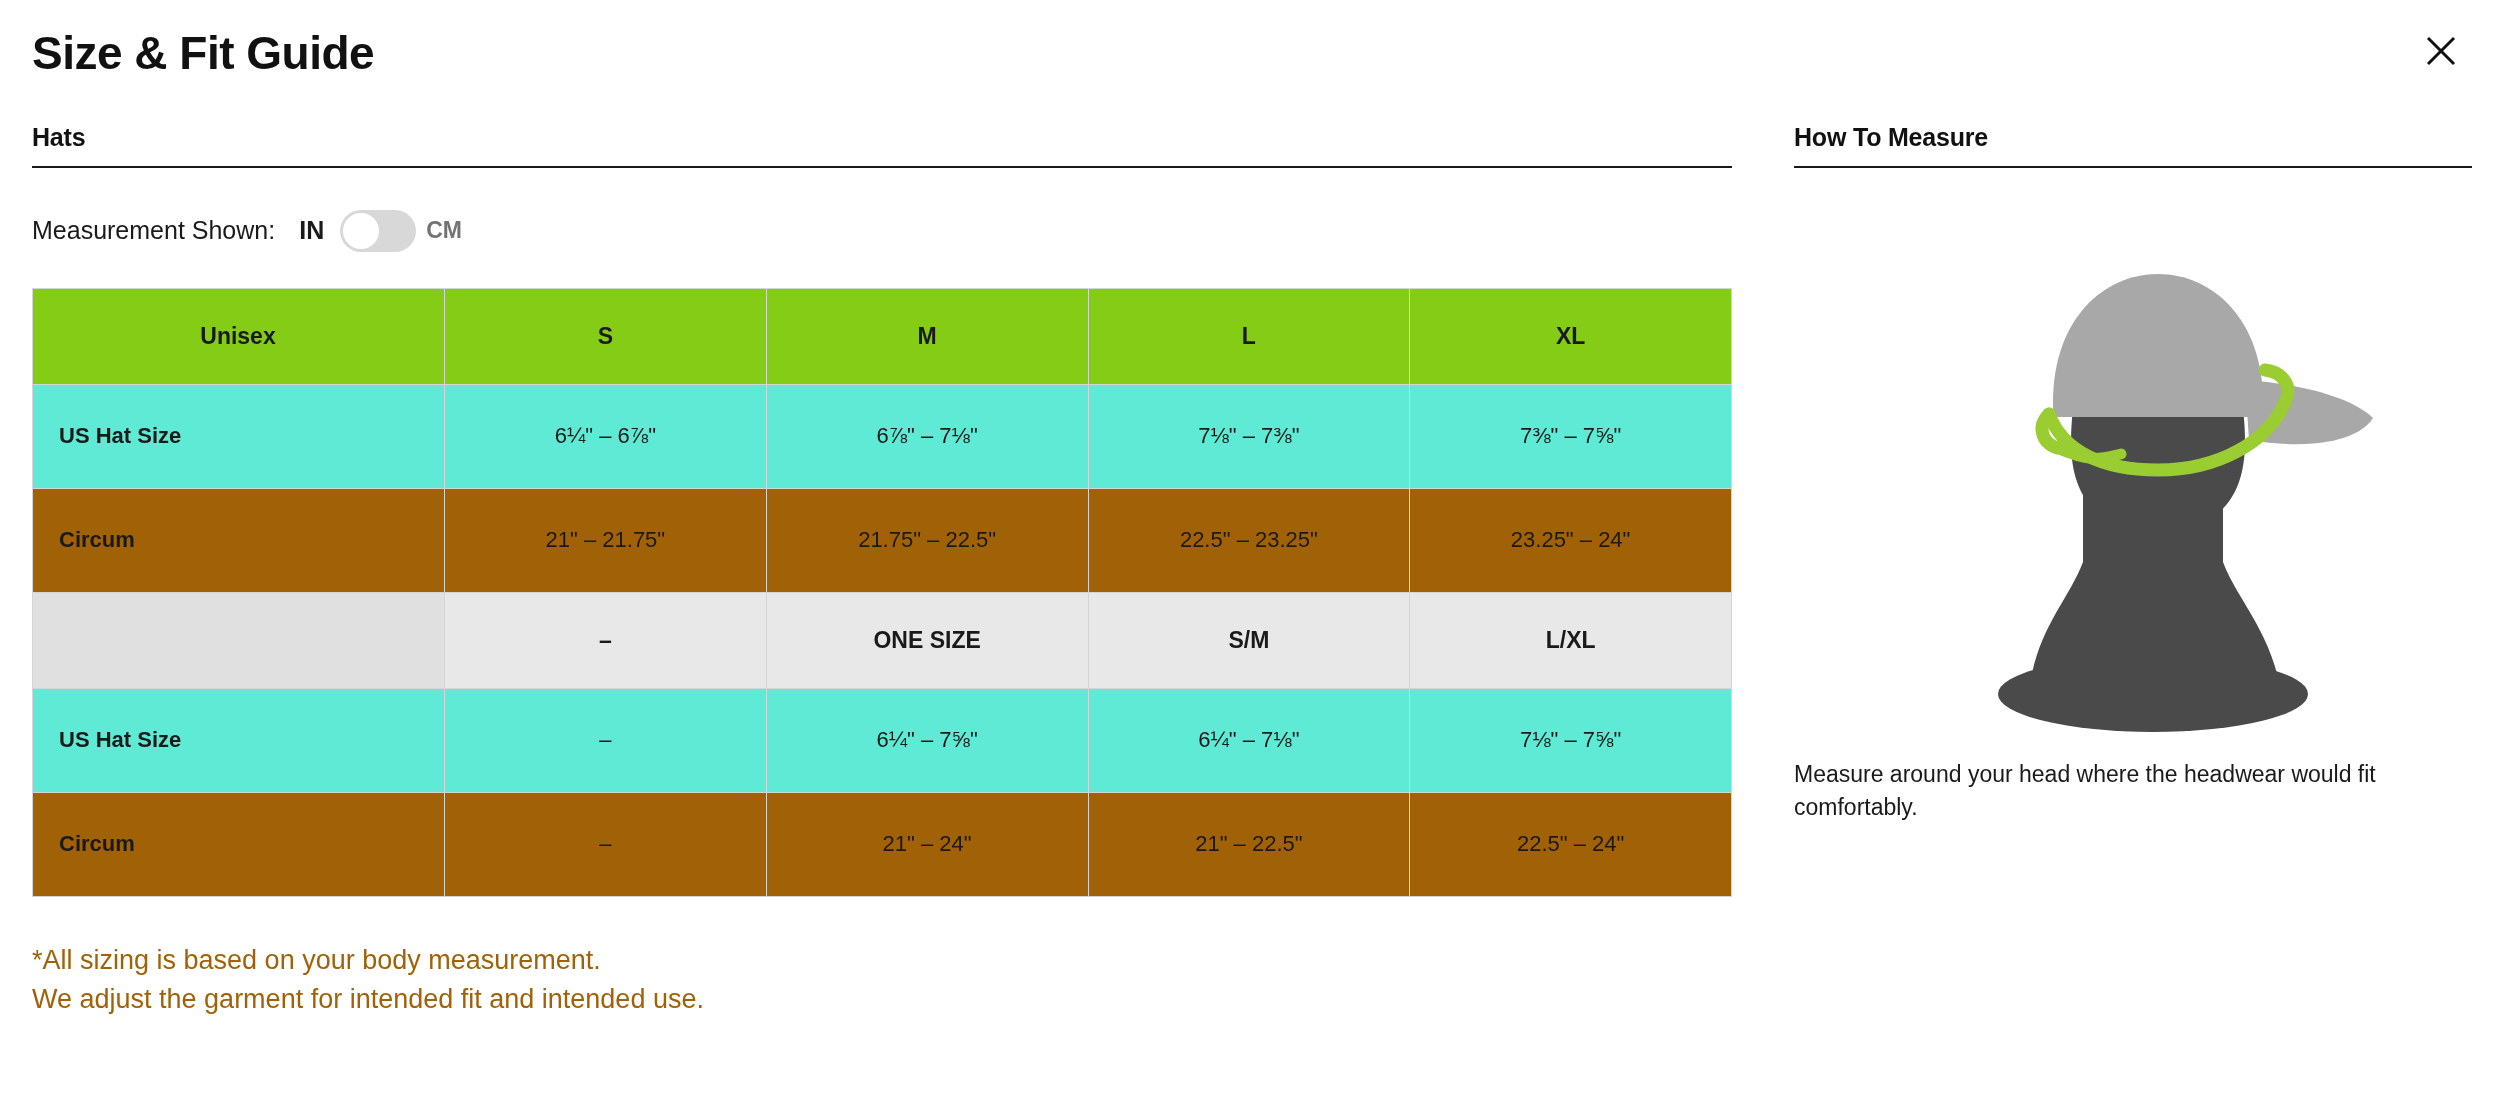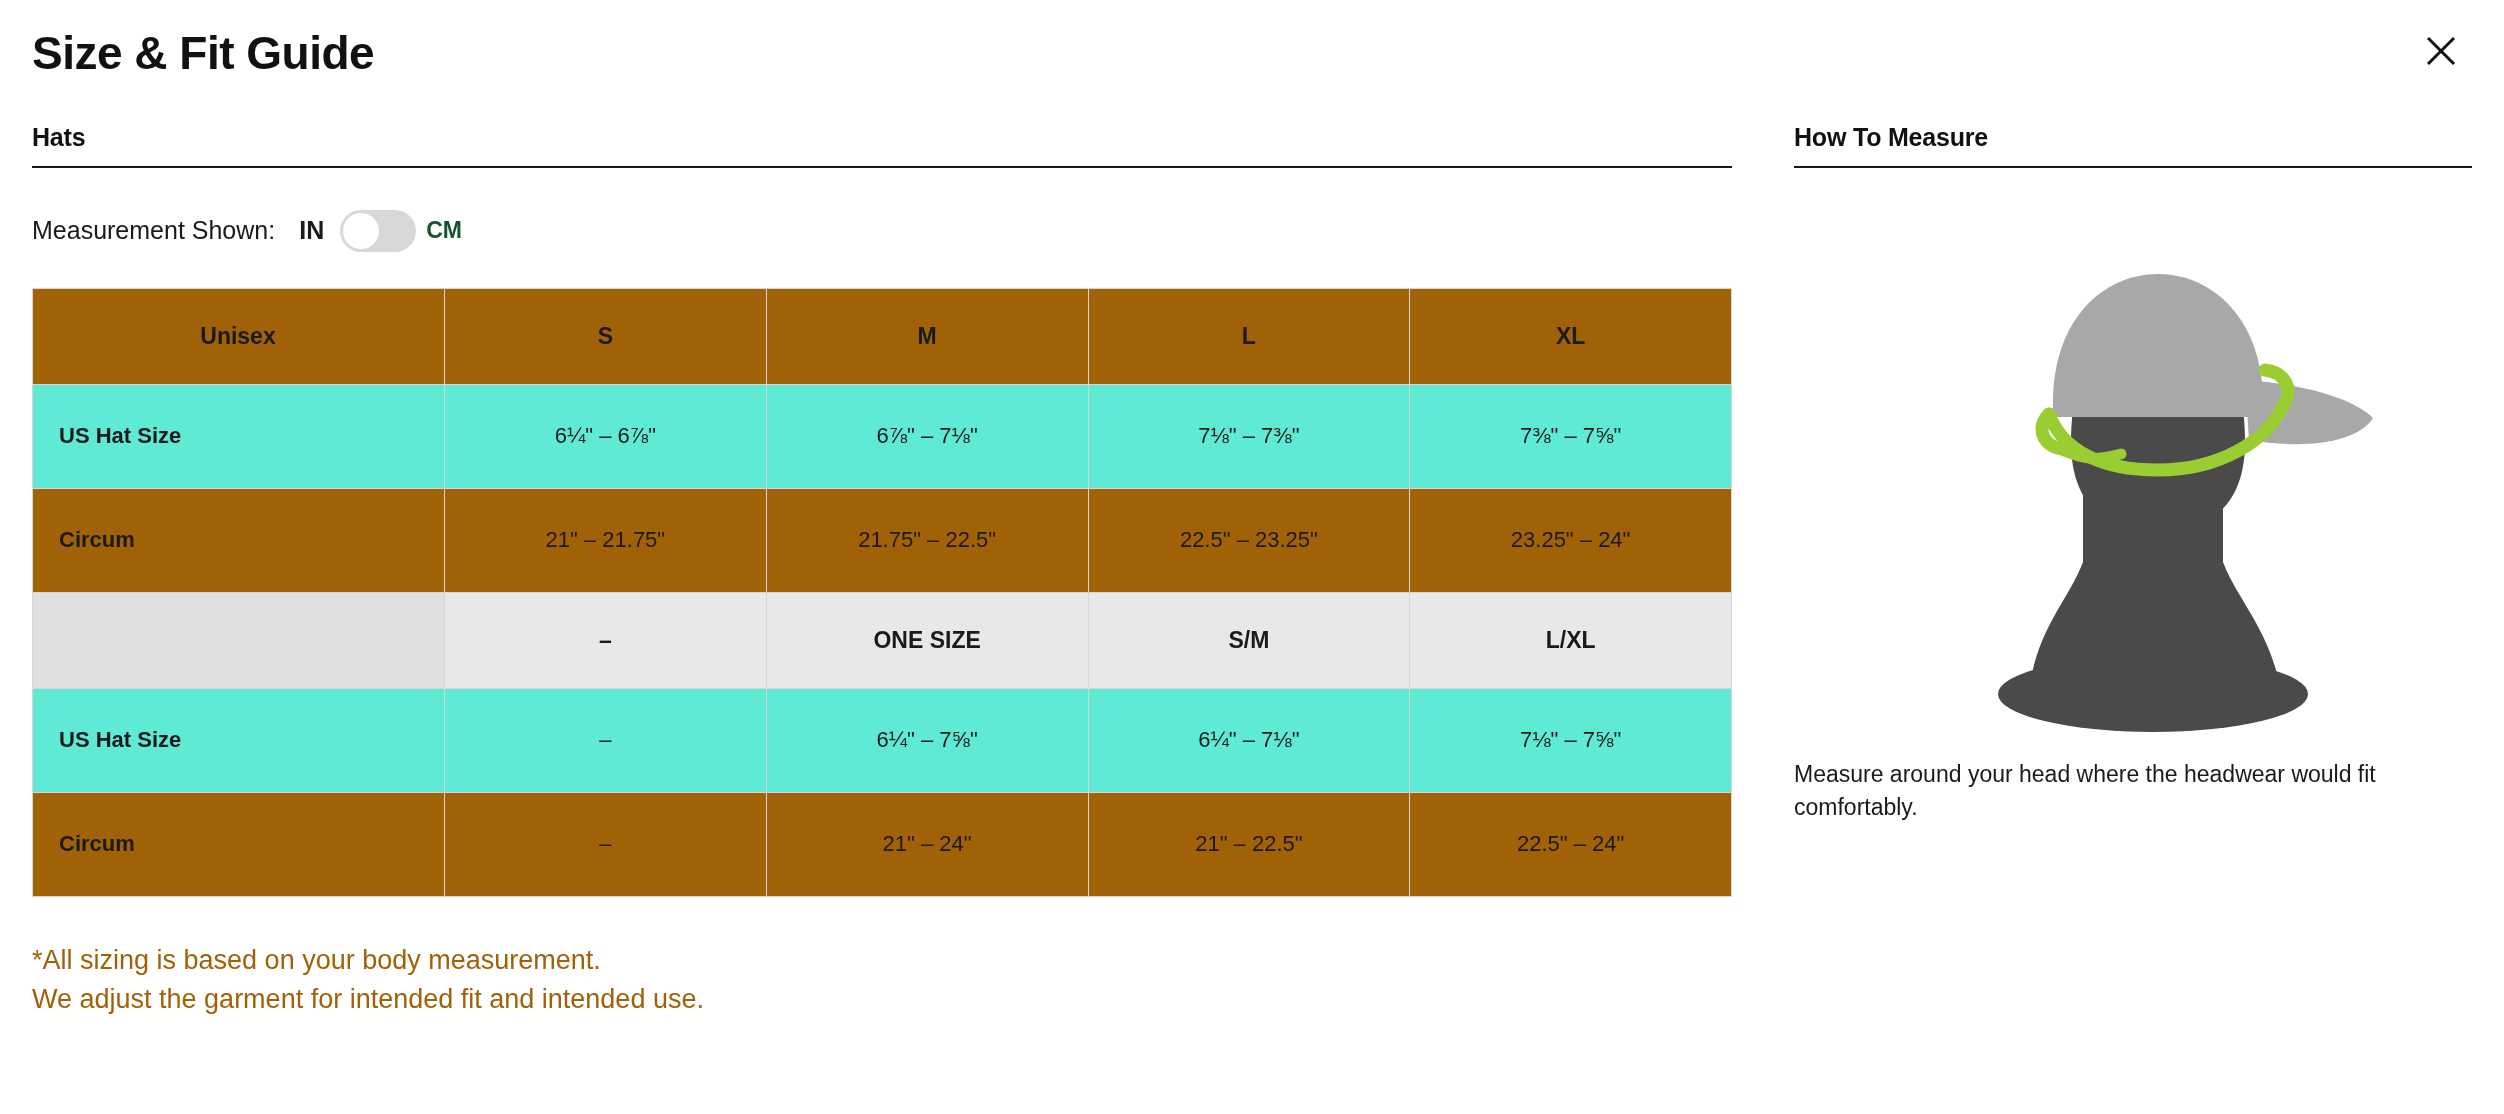--- a/index.html
+++ b/index.html
@@ -80,21 +80,21 @@
     margin-top: 42px;
     font-size: 25px;
     color: #1a1a1a;
   }
   .unit-active {
     font-weight: bold;
     margin-left: 24px;
     font-size: 25px;
   }
   .unit-inactive {
-    color: #14532d;
+    color: #737373;
     font-weight: bold;
     margin-left: 10px;
     font-size: 23px;
   }
   .toggle {
     width: 76px;
     height: 42px;
     background: #d8d8d8;
     border-radius: 22px;
     position: relative;
@@ -123,21 +123,21 @@
   table.size-table td, table.size-table th {
     border: 1px solid #d5d5d5;
     text-align: center;
     font-size: 22px;
     color: #1a1a1a;
     font-weight: normal;
     height: 104px;
     vertical-align: middle;
   }
   table.size-table th {
-    background: #a16207;
+    background: #84cc16;
     font-weight: bold;
     font-size: 23px;
     height: 96px;
   }
   table.size-table th.first-col,
   table.size-table td.first-col {
     text-align: left;
     padding-left: 26px;
     font-weight: bold;
     width: 412px;

